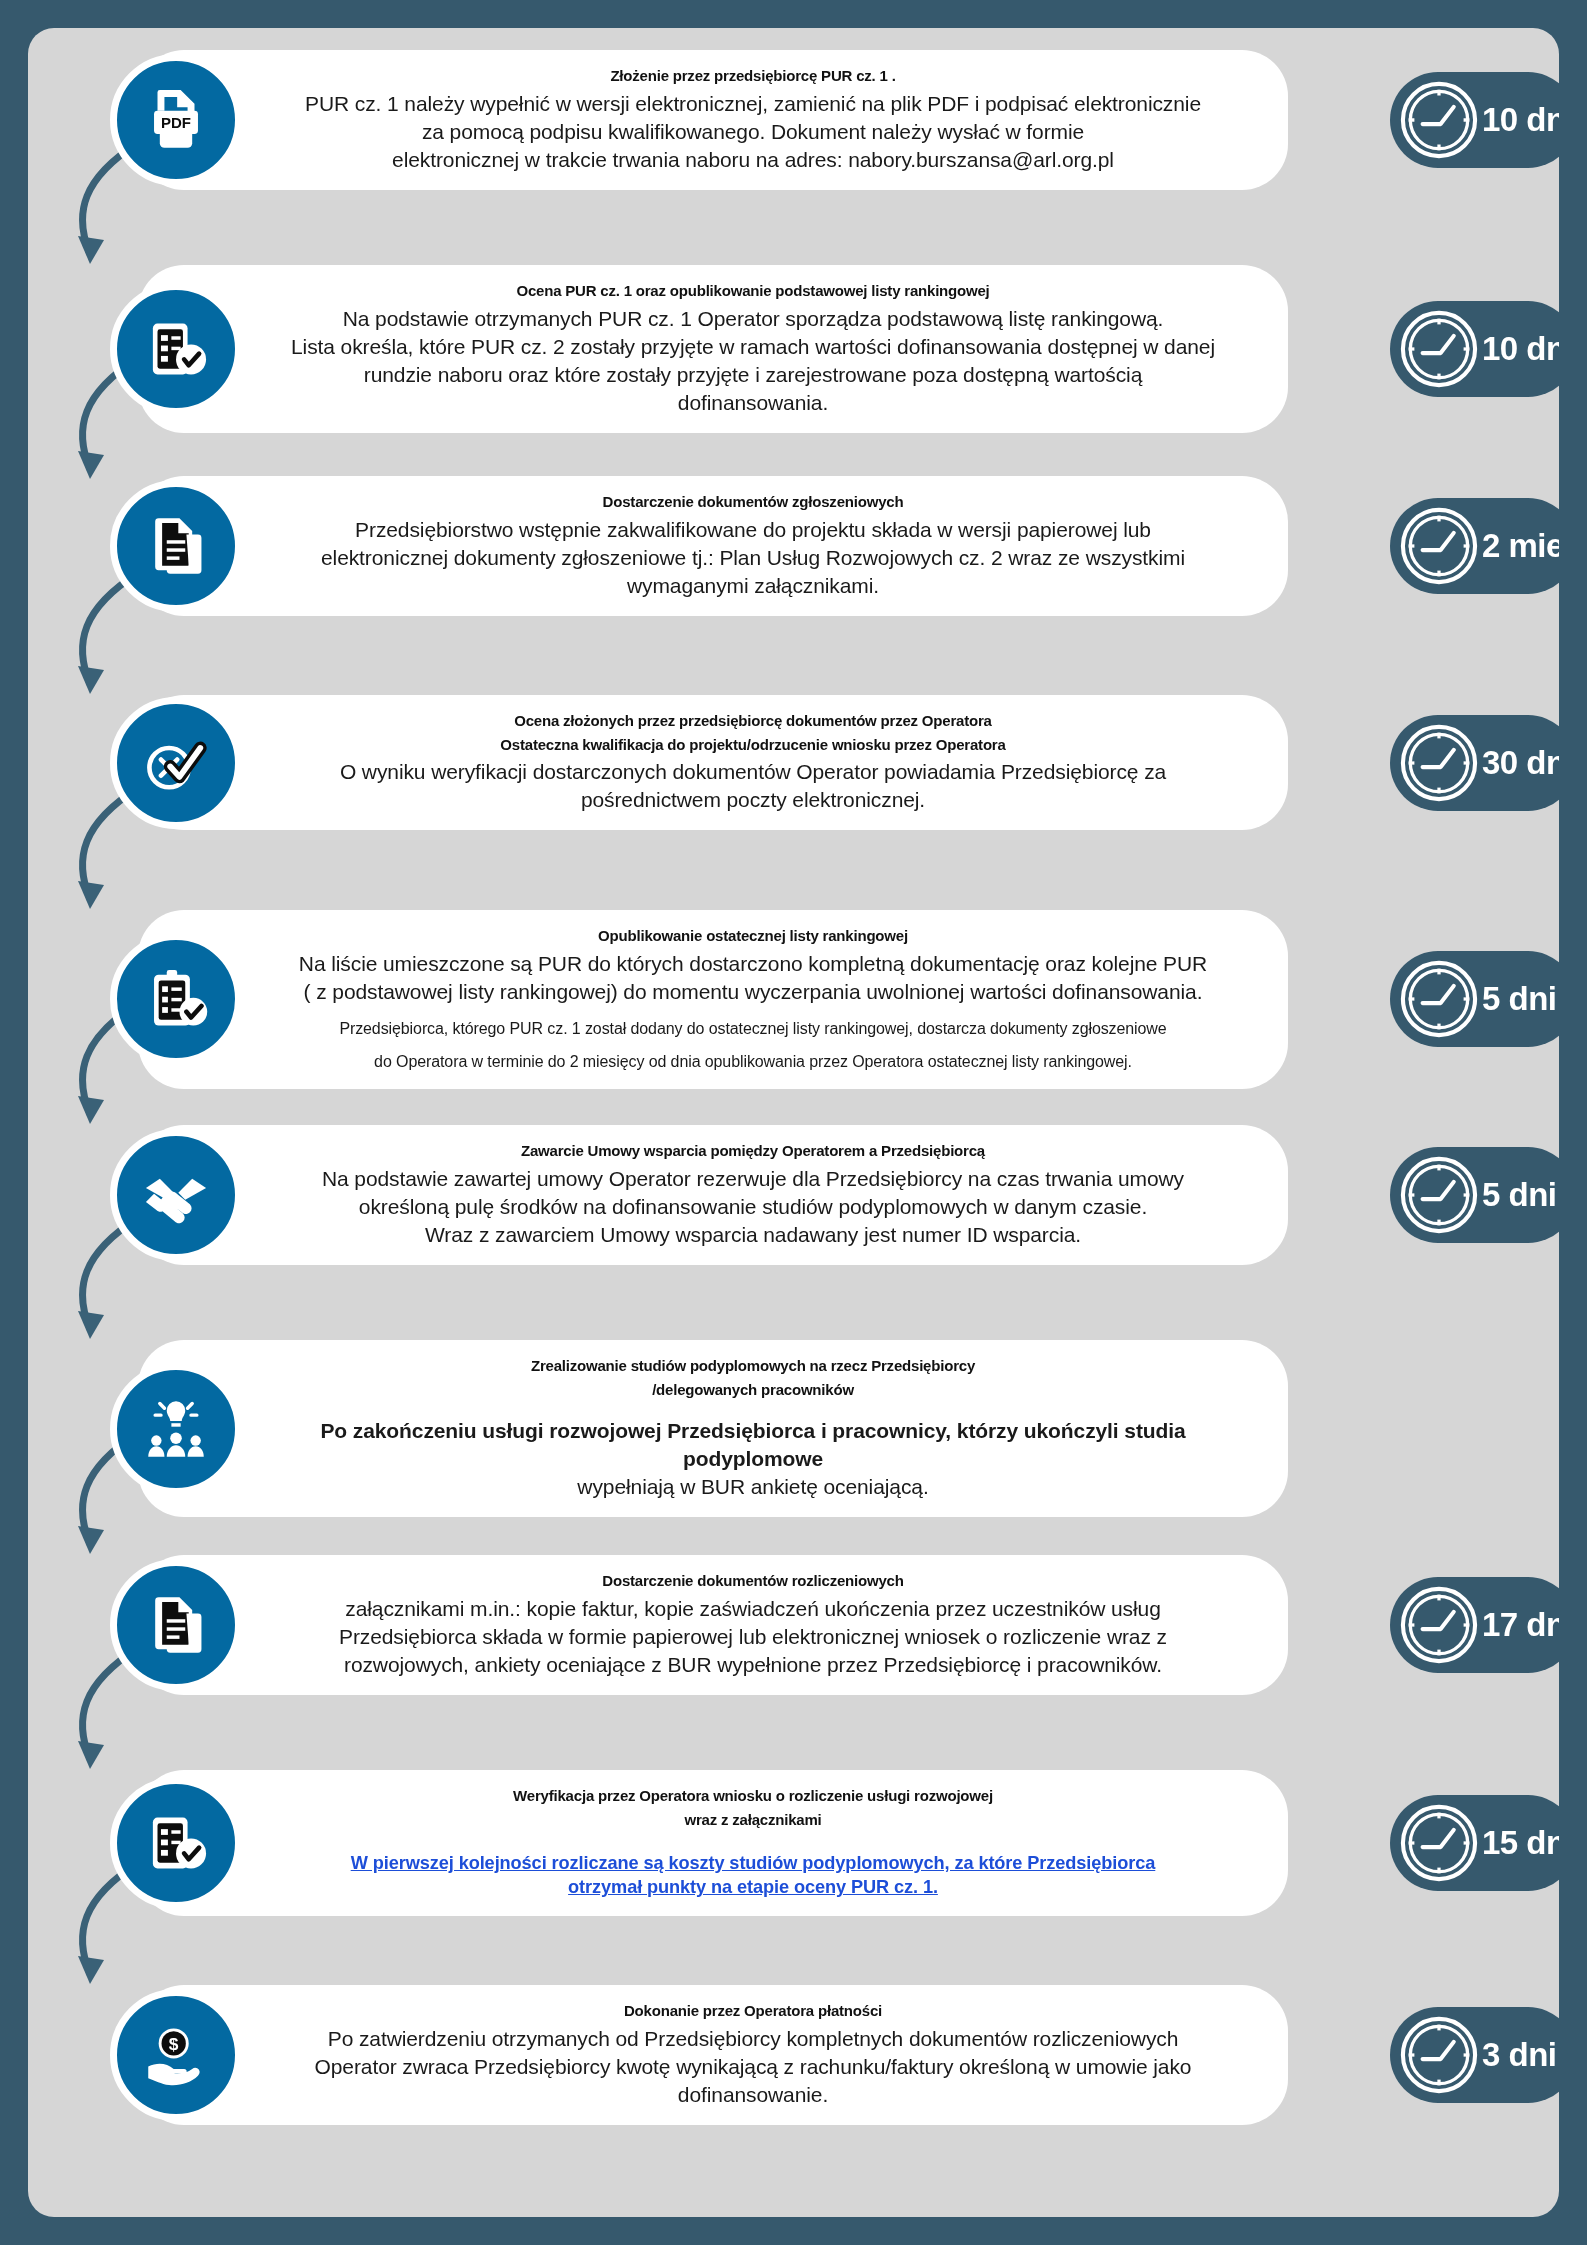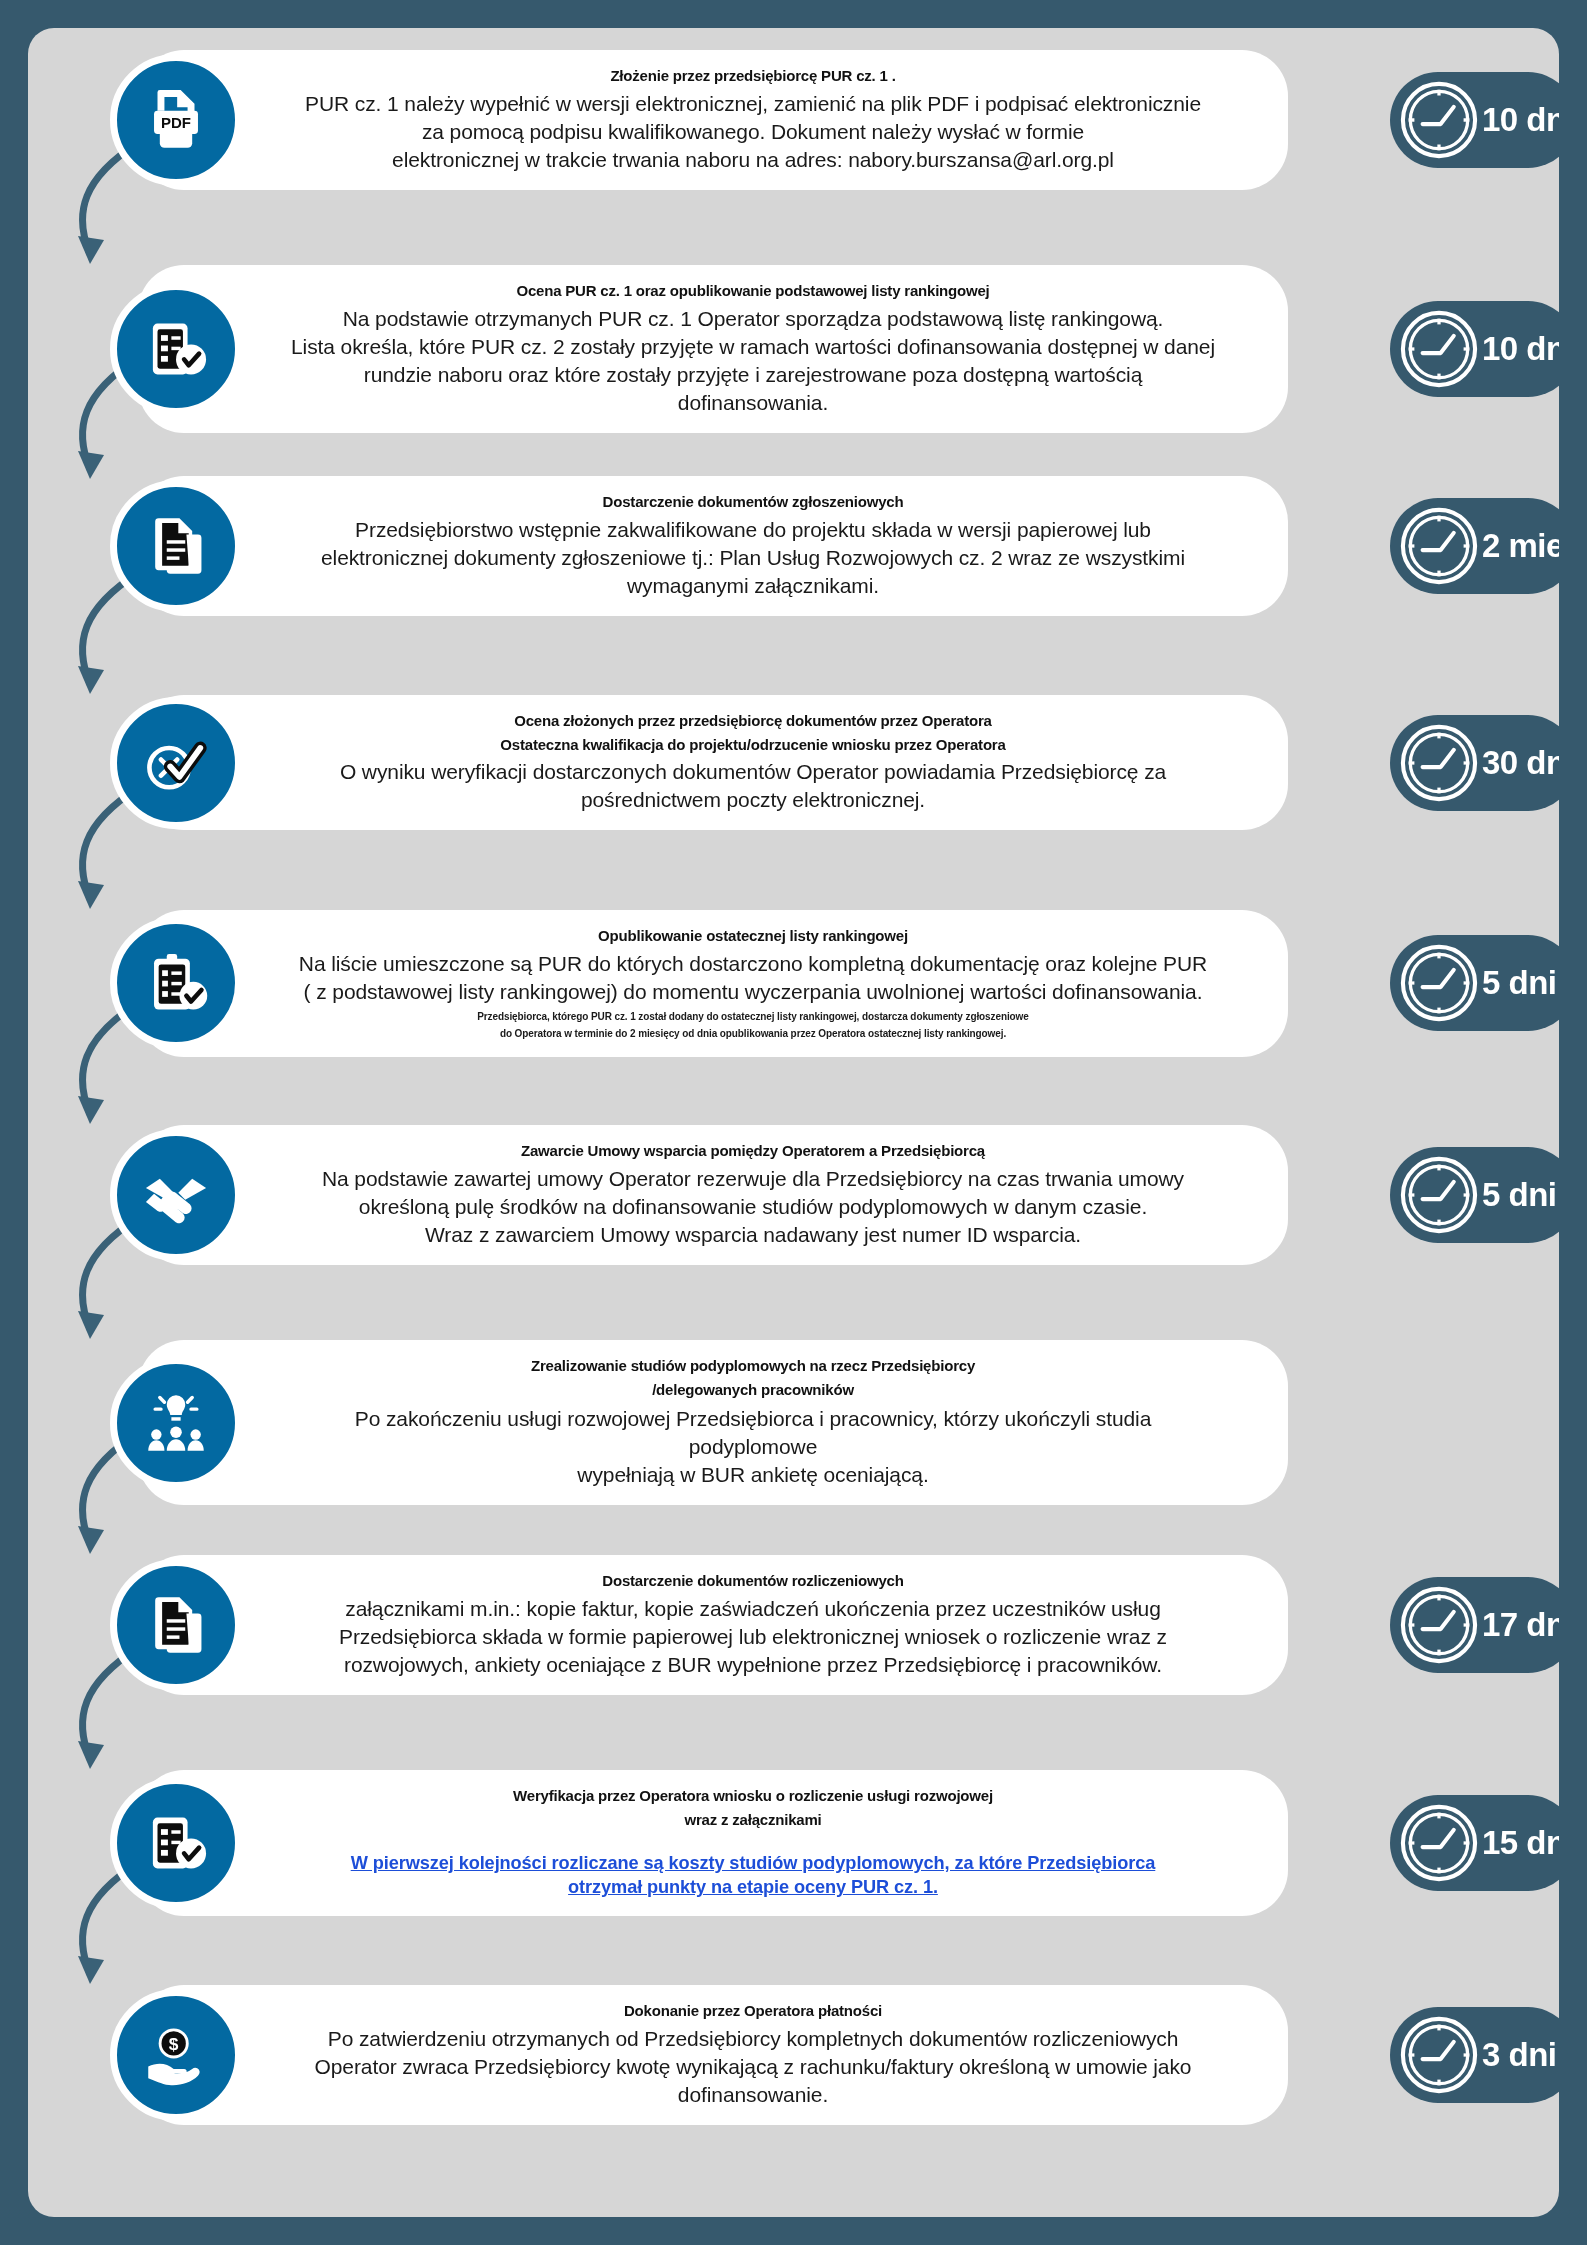--- a/index.html
+++ b/index.html
@@ -69,24 +69,23 @@
   }
   .card-body{
     text-align:center;
     font-size:21px;
     line-height:1.34;
     color:#1a1a1a;
     margin:0;
     letter-spacing:-0.1px;
   }
   .card-body.small{
-    font-size:10px;
+    font-size:16px;
     line-height:1.34;
-    margin-top:4px;
-    font-weight:bold;
+    margin-top:12px;
   }
   .card-body.highlight{
     color:#1d4ed8;
     font-weight:bold;
     text-decoration:underline;
     font-size:18.2px;
     margin-top:18px;
   }
   
   .badge{
@@ -339,21 +338,21 @@
           <circle cx="32" cy="40" r="5" fill="#fff"></circle>
           <path d="M24 56 c0 -6 4 -10 8 -10 s8 4 8 10z" fill="#fff"></path>
           <circle cx="15" cy="42" r="4.5" fill="#fff"></circle>
           <path d="M8 56 c0 -5 3 -9 7 -9 s7 4 7 9z" fill="#fff"></path>
           <circle cx="49" cy="42" r="4.5" fill="#fff"></circle>
           <path d="M42 56 c0 -5 3 -9 7 -9 s7 4 7 9z" fill="#fff"></path>
         </svg>
       </div>
       <div class="card-title">Zrealizowanie studiów podyplomowych na rzecz Przedsiębiorcy</div>
       <div class="card-title">/delegowanych pracowników</div>
-      <div class="card-body" style="margin-top:2px;">Po zakończeniu usługi rozwojowej Przedsiębiorca i pracownicy, którzy ukończyli studia podyplomowe</div>
+      <div class="card-body" style="margin-top:14px;font-weight:bold;">Po zakończeniu usługi rozwojowej Przedsiębiorca i pracownicy, którzy ukończyli studia podyplomowe</div>
       <div class="card-body">wypełniają w BUR ankietę oceniającą.</div>
     </div>
   </div>
 
   <div class="step" style="top:1527px;">
     <div class="card">
       <div class="icon-circle">
         <svg viewBox="0 0 64 64" fill="#fff">
           <path d="M17 8h18l11 11v31a3 3 0 0 1-3 3H17a3 3 0 0 1-3-3V11a3 3 0 0 1 3-3z" fill="#fff"></path>
           <path d="M20 12h14v9h9v28H20z" fill="#0d0d0d"></path>

